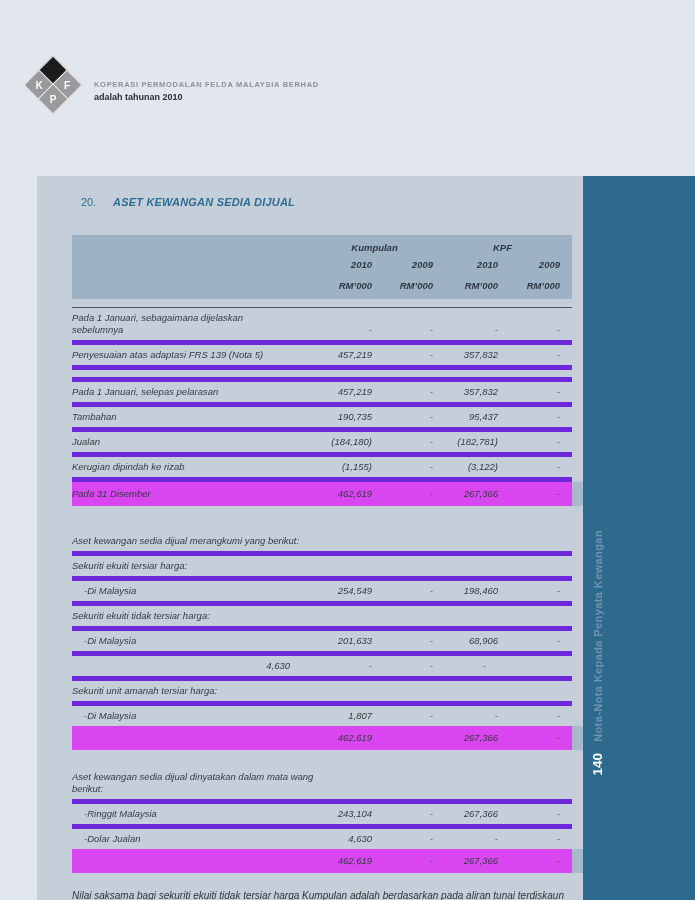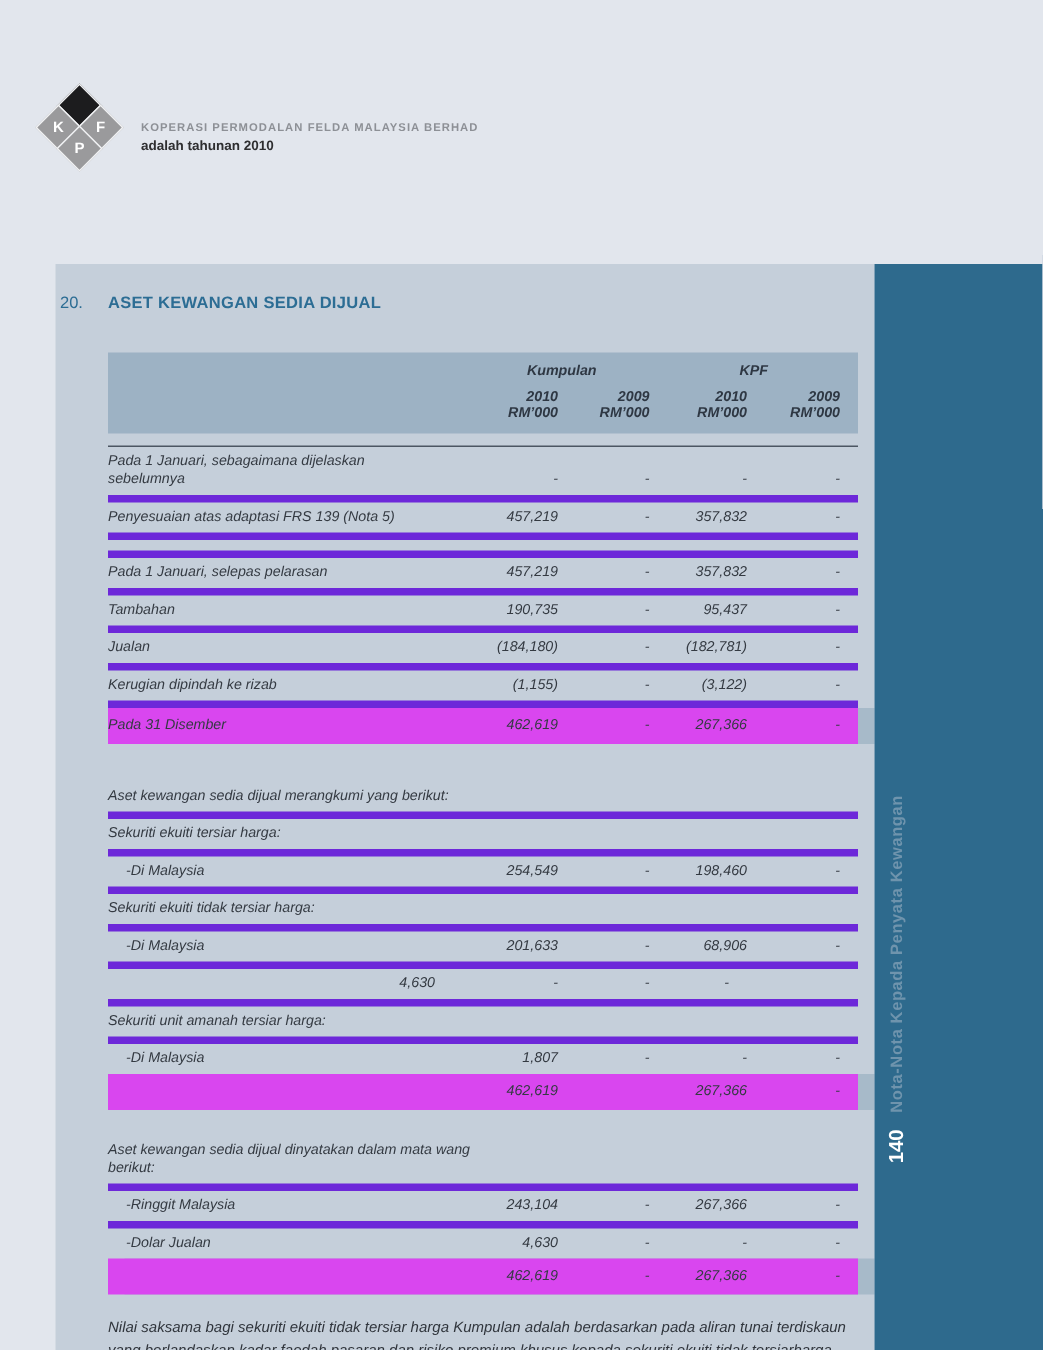--- a/index.html
+++ b/index.html
@@ -51,37 +51,37 @@
     white-space:nowrap;
   }
   .sidebar-page {
     position:absolute; left:7px; bottom:124px;
     writing-mode:vertical-rl; transform:rotate(180deg);
     font-size:13.5px; font-weight:bold; color:#ffffff;
   }
 
   
   .section-heading { display:flex; margin:20px 0 0 3px; }
-  .sec-num { width:32px; font-size:11px; font-weight:normal; color:#2c6d94; }
-  .sec-title { font-size:11px; font-weight:bold; color:#2c6d94; letter-spacing:0.2px; }
+  .sec-num { width:32px; font-size:11px; font-weight:normal; color:#2c6d94;margin-left:41px; }
+  .sec-title { font-size:11px; font-weight:bold; color:#2c6d94; letter-spacing:0.2px;font-style:italic; }
 
   .inner { margin-left:35px; width:500px;font-style:italic; }
 
   
   .table { margin-top:27px; font-size:9.5px; }
   .grid  { display:grid; grid-template-columns:218px 82px 61px 65px 74px; align-items:end; }
   .grid3 { display:grid; grid-template-columns:218px 143px 139px; }
   .num { text-align:right; white-space:nowrap; }
   .grid > .num:last-child { padding-right:12px; }
 
   .thead { background:#9db2c4; padding:7px 0 8px; color:#2e3743; font-weight:bold; }
   .grp { text-align:center; }
   .g1  { padding-left:26px; }
   .yr-row   { margin-top:6px; }
-  .unit-row { margin-top:0; }
+  .unit-row { margin-top:10px; }
 
   .trow { padding:4px 0 4px; line-height:12px; }
   .trow .label { padding-right:10px; }
   .rl { border-bottom:5px solid #6d28d9; }
   .tl { border-top:1.5px solid #4c5662; margin-top:8px; }
   .spacer { height:12px; padding:0; }
   .ind .label { padding-left:12px; }
   .total {
     background:#d946ef;
     padding:6px 0 6px;

